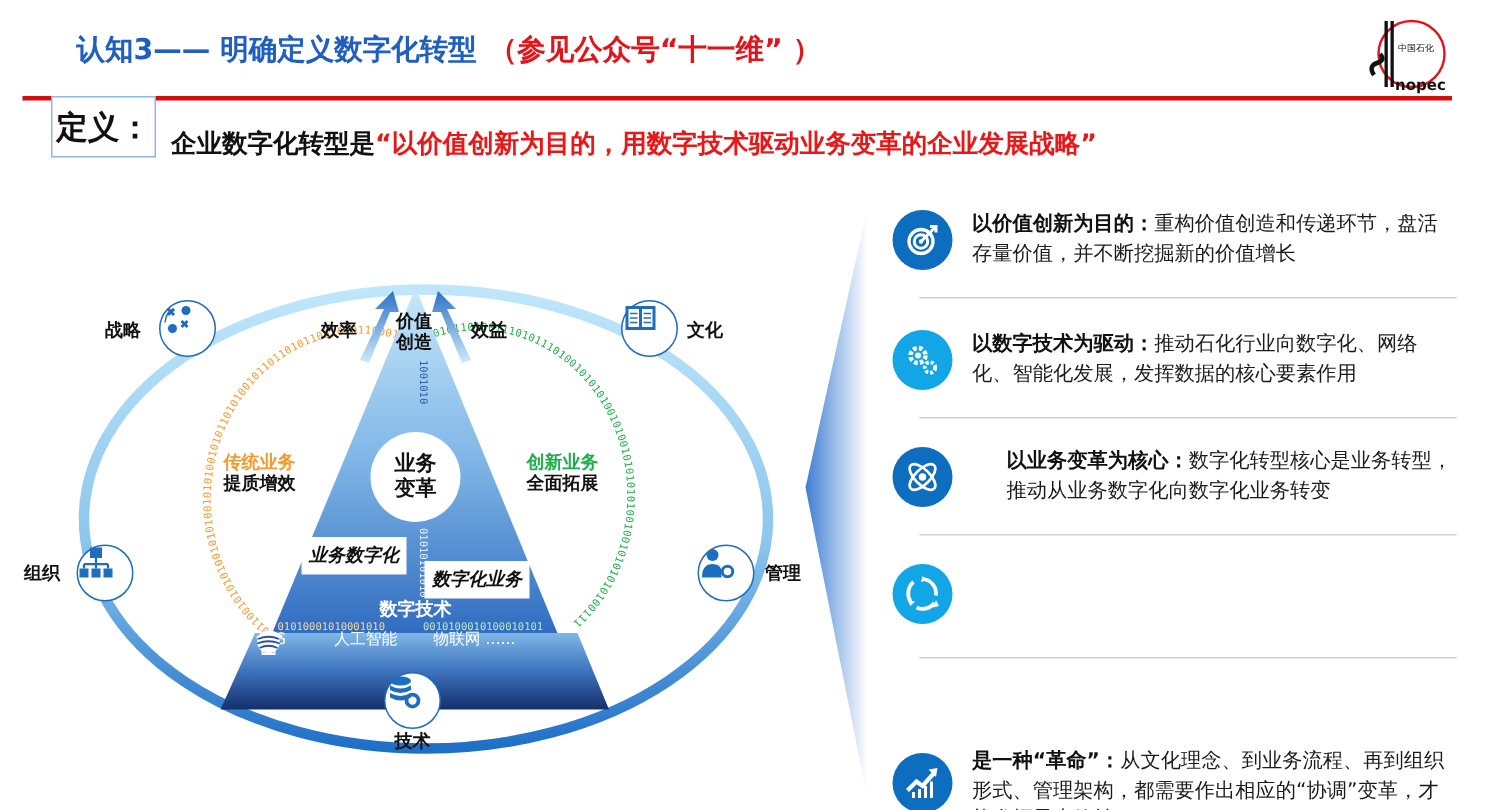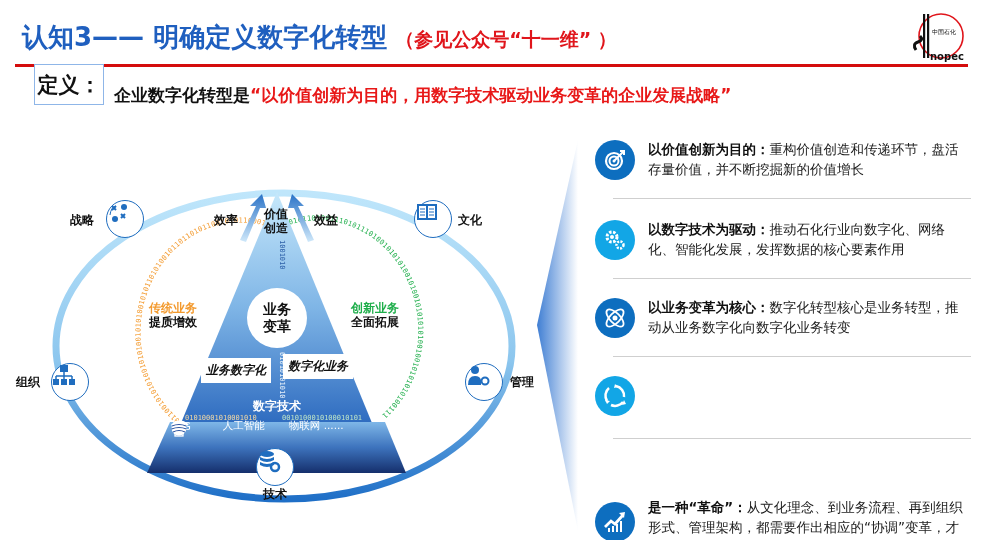--- a/index.html
+++ b/index.html
@@ -3,21 +3,21 @@
 <meta charset="utf-8">
 <style>
   * { margin: 0; padding: 0; box-sizing: border-box; }
   html, body { width: 991px; height: 540px; background: #ffffff; overflow: hidden; }
   body { position: relative; font-family: "DejaVu Sans", "Liberation Sans", sans-serif; color: #111; }
 
   .title {
     position: absolute; left: 22px; top: 20px; height: 40px;
     display: flex; align-items: baseline; white-space: nowrap;
   }
-  .title .main { font-size: 26px; font-weight: bold; color: #1f5fbf; letter-spacing: 0px; }
+  .title .main { font-size: 19px; font-weight: bold; color: #1f5fbf; letter-spacing: 0px; margin-left: 29px; }
   .title .sub { font-size: 19px; font-weight: bold; color: #e0151b; margin-left: 8px; }
   .title-rule {
     position: absolute; left: 15px; top: 64px; width: 953px; height: 3px;
     background: #d40c0c;
   }
   .logo { position: absolute; left: 908px; top: 10px; width: 66px; height: 56px; }
 
   .def-box {
     position: absolute; left: 34px; top: 64px; width: 70px; height: 41px;
     border: 1.5px solid #8fb6e8; background: #fff;
@@ -219,21 +219,21 @@
   </div>
 
   <div class="core-circle">
     <div>
       <div>业务</div>
       <div>变革</div>
     </div>
   </div>
 
   <div class="inner-box" style="left:201px;top:228px;width:70px;">业务数字化</div>
-  <div class="inner-box" style="left:283px;top:224px;width:70px;">数字化业务</div>
+  <div class="inner-box" style="left:283px;top:244px;width:70px;">数字化业务</div>
 
   <div class="tech-title">数字技术</div>
   <div class="tech-items">
     <span>
       <svg width="20" height="16" viewBox="0 0 20 16">
           <path d="M2 6 Q10 -1 18 6" stroke="#fff" stroke-width="2" fill="none"></path>
           <path d="M5 9 Q10 4 15 9" stroke="#fff" stroke-width="2" fill="none"></path>
           <path d="M8 12 Q10 10 12 12" stroke="#fff" stroke-width="2" fill="none"></path>
           <circle cx="10" cy="14.5" r="1.4" fill="#fff"></circle>
         </svg>
@@ -292,21 +292,21 @@
       <svg width="24" height="24" viewBox="0 0 24 24">
           <circle cx="9" cy="9" r="5" fill="none" stroke="#fff" stroke-width="3" stroke-dasharray="2.5 1.5"></circle>
           <circle cx="9" cy="9" r="2" fill="#fff"></circle>
           <circle cx="17" cy="17" r="3.5" fill="none" stroke="#fff" stroke-width="2.5" stroke-dasharray="2 1.3"></circle>
         </svg>
     </div>
     <div class="ptext"><b>以数字技术为驱动：</b><span>推动石化行业向数字化、网络化、智能化发展，发挥数据的核心要素作用</span></div>
   </div>
   <div class="sep" style="top:148px;"></div>
 
-  <div class="point" style="top:168px;">
+  <div class="point" style="top:168px;gap:23px;">
     <div class="pic" style="background:#0d6ebf;">
       <svg width="26" height="26" viewBox="0 0 26 26">
           <ellipse cx="13" cy="13" rx="11" ry="5" fill="none" stroke="#fff" stroke-width="1.8" transform="rotate(45 13 13)"></ellipse>
           <ellipse cx="13" cy="13" rx="11" ry="5" fill="none" stroke="#fff" stroke-width="1.8" transform="rotate(-45 13 13)"></ellipse>
           <circle cx="13" cy="13" r="2.5" fill="#fff"></circle>
         </svg>
     </div>
     <div class="ptext"><b>以业务变革为核心：</b><span>数字化转型核心是业务转型，推动从业务数字化向数字化业务转变</span></div>
   </div>
   <div class="sep" style="top:226px;"></div>

